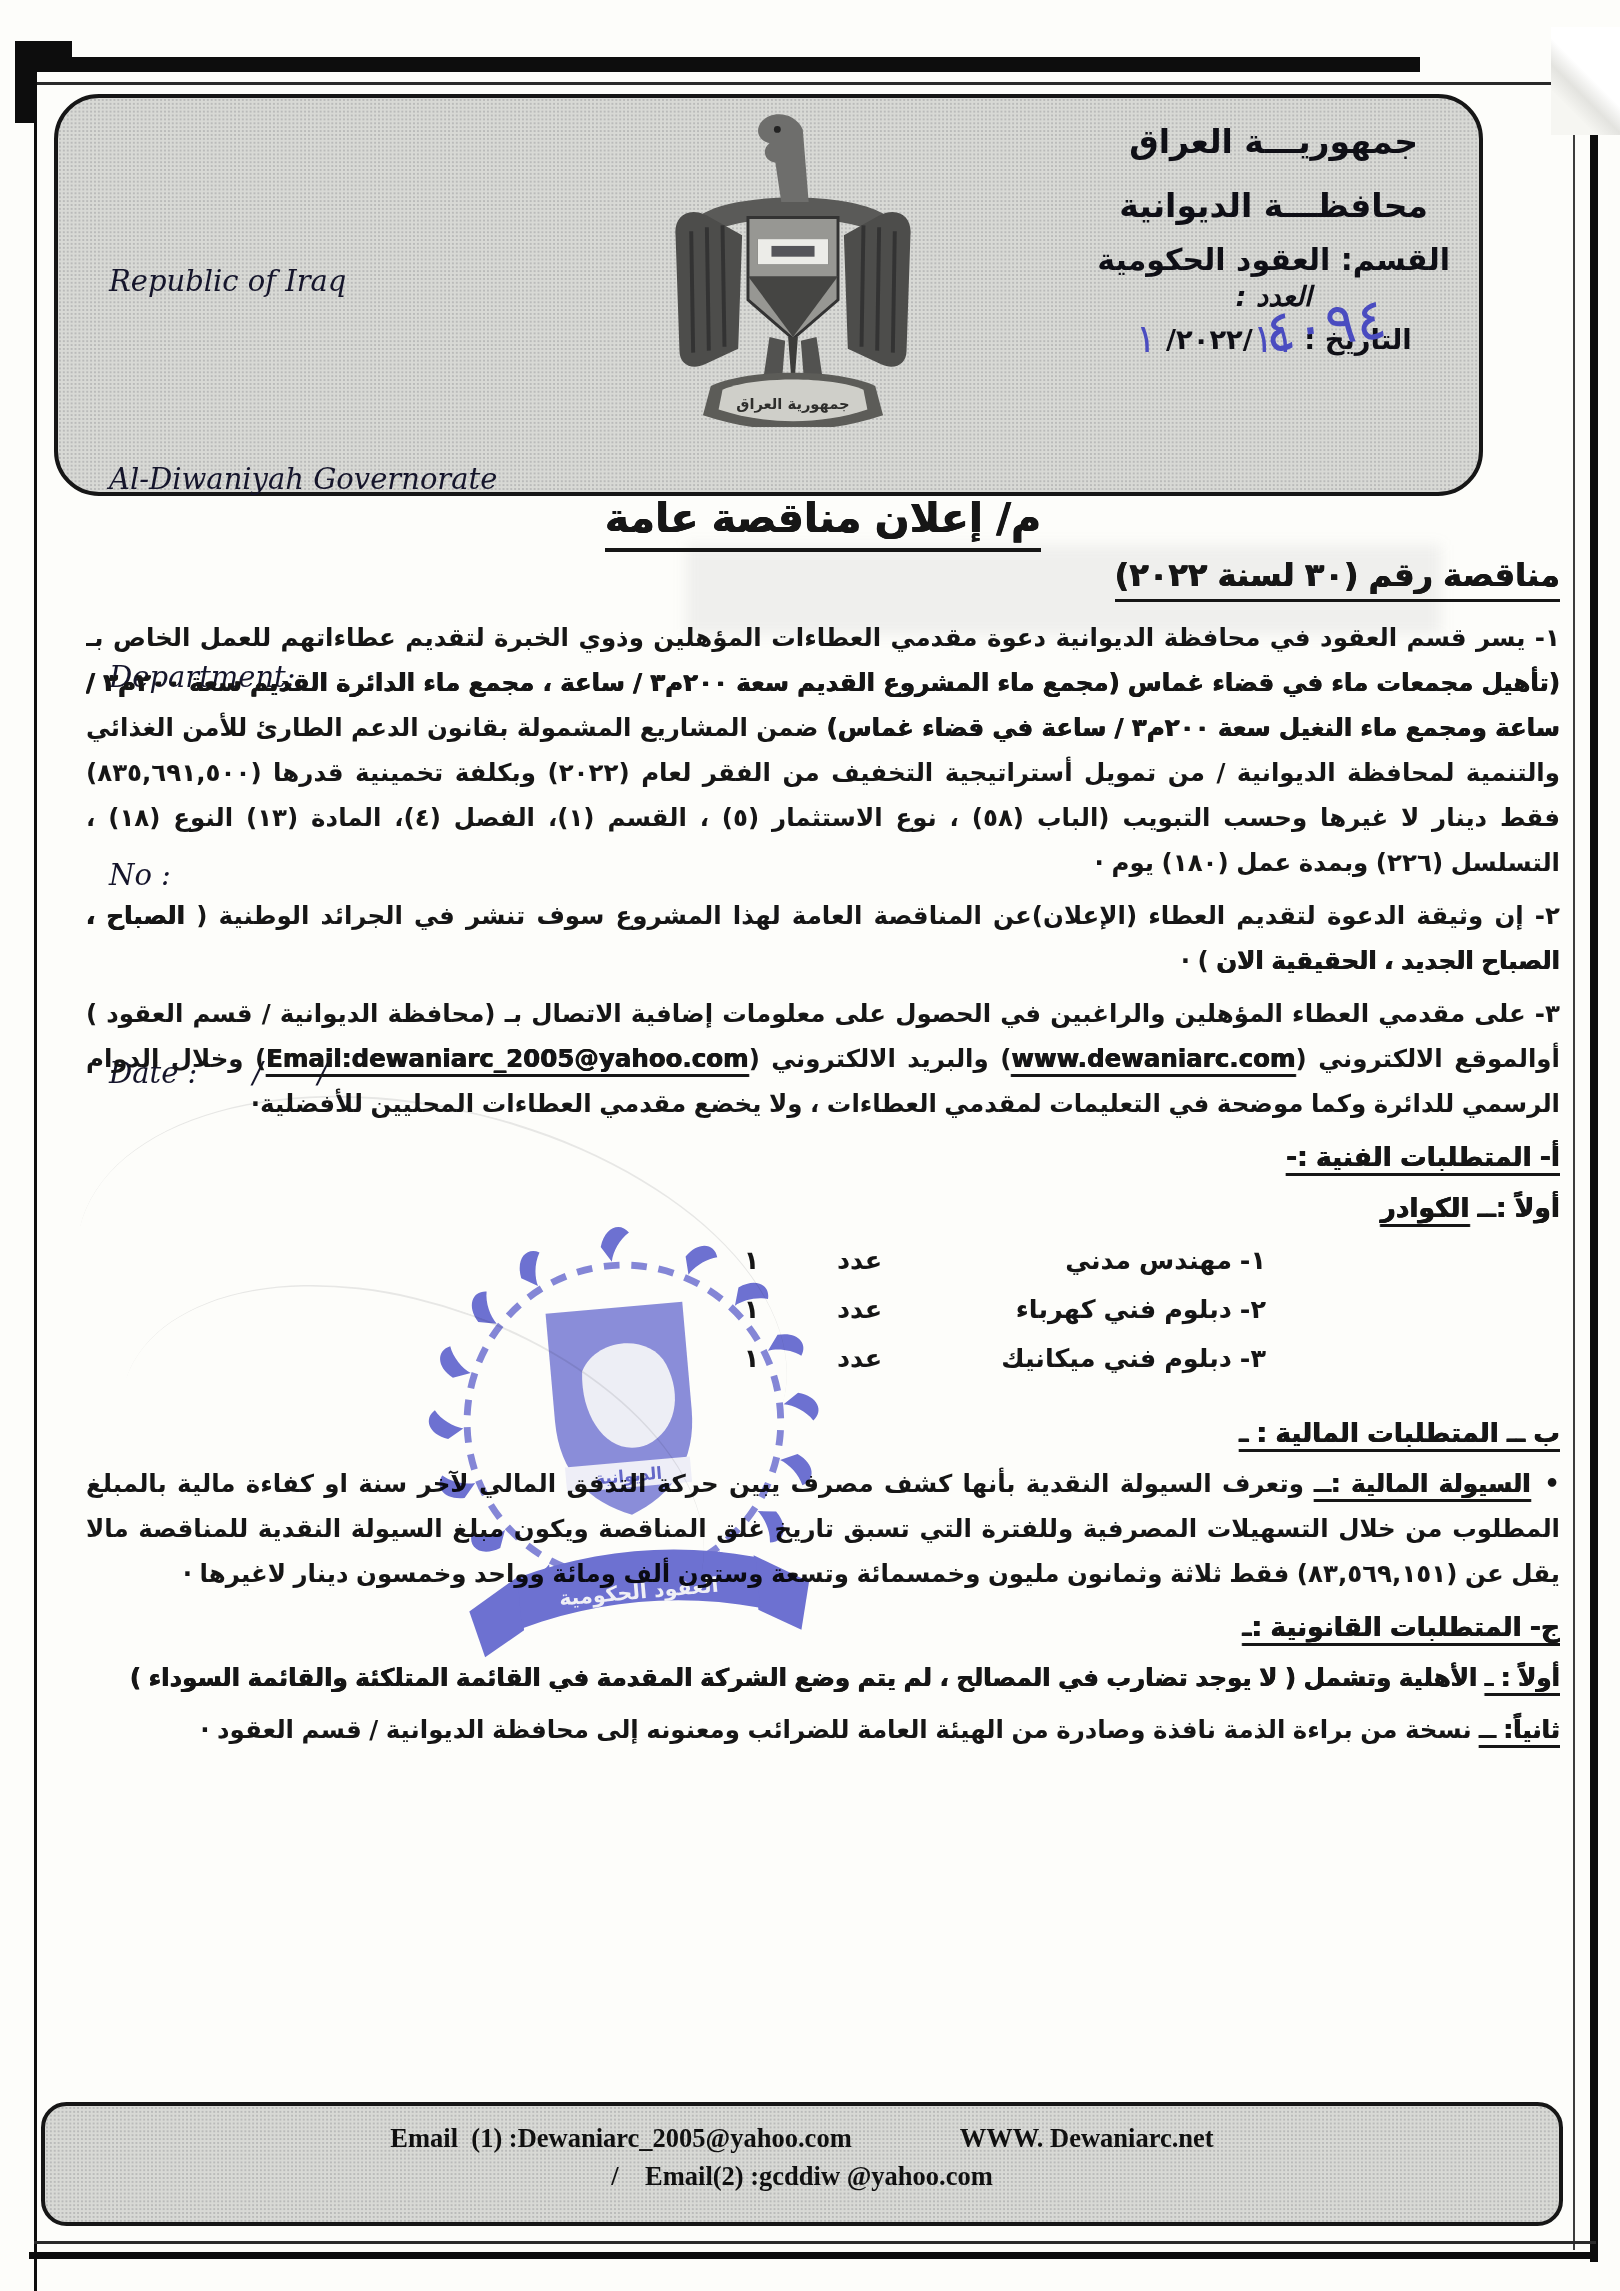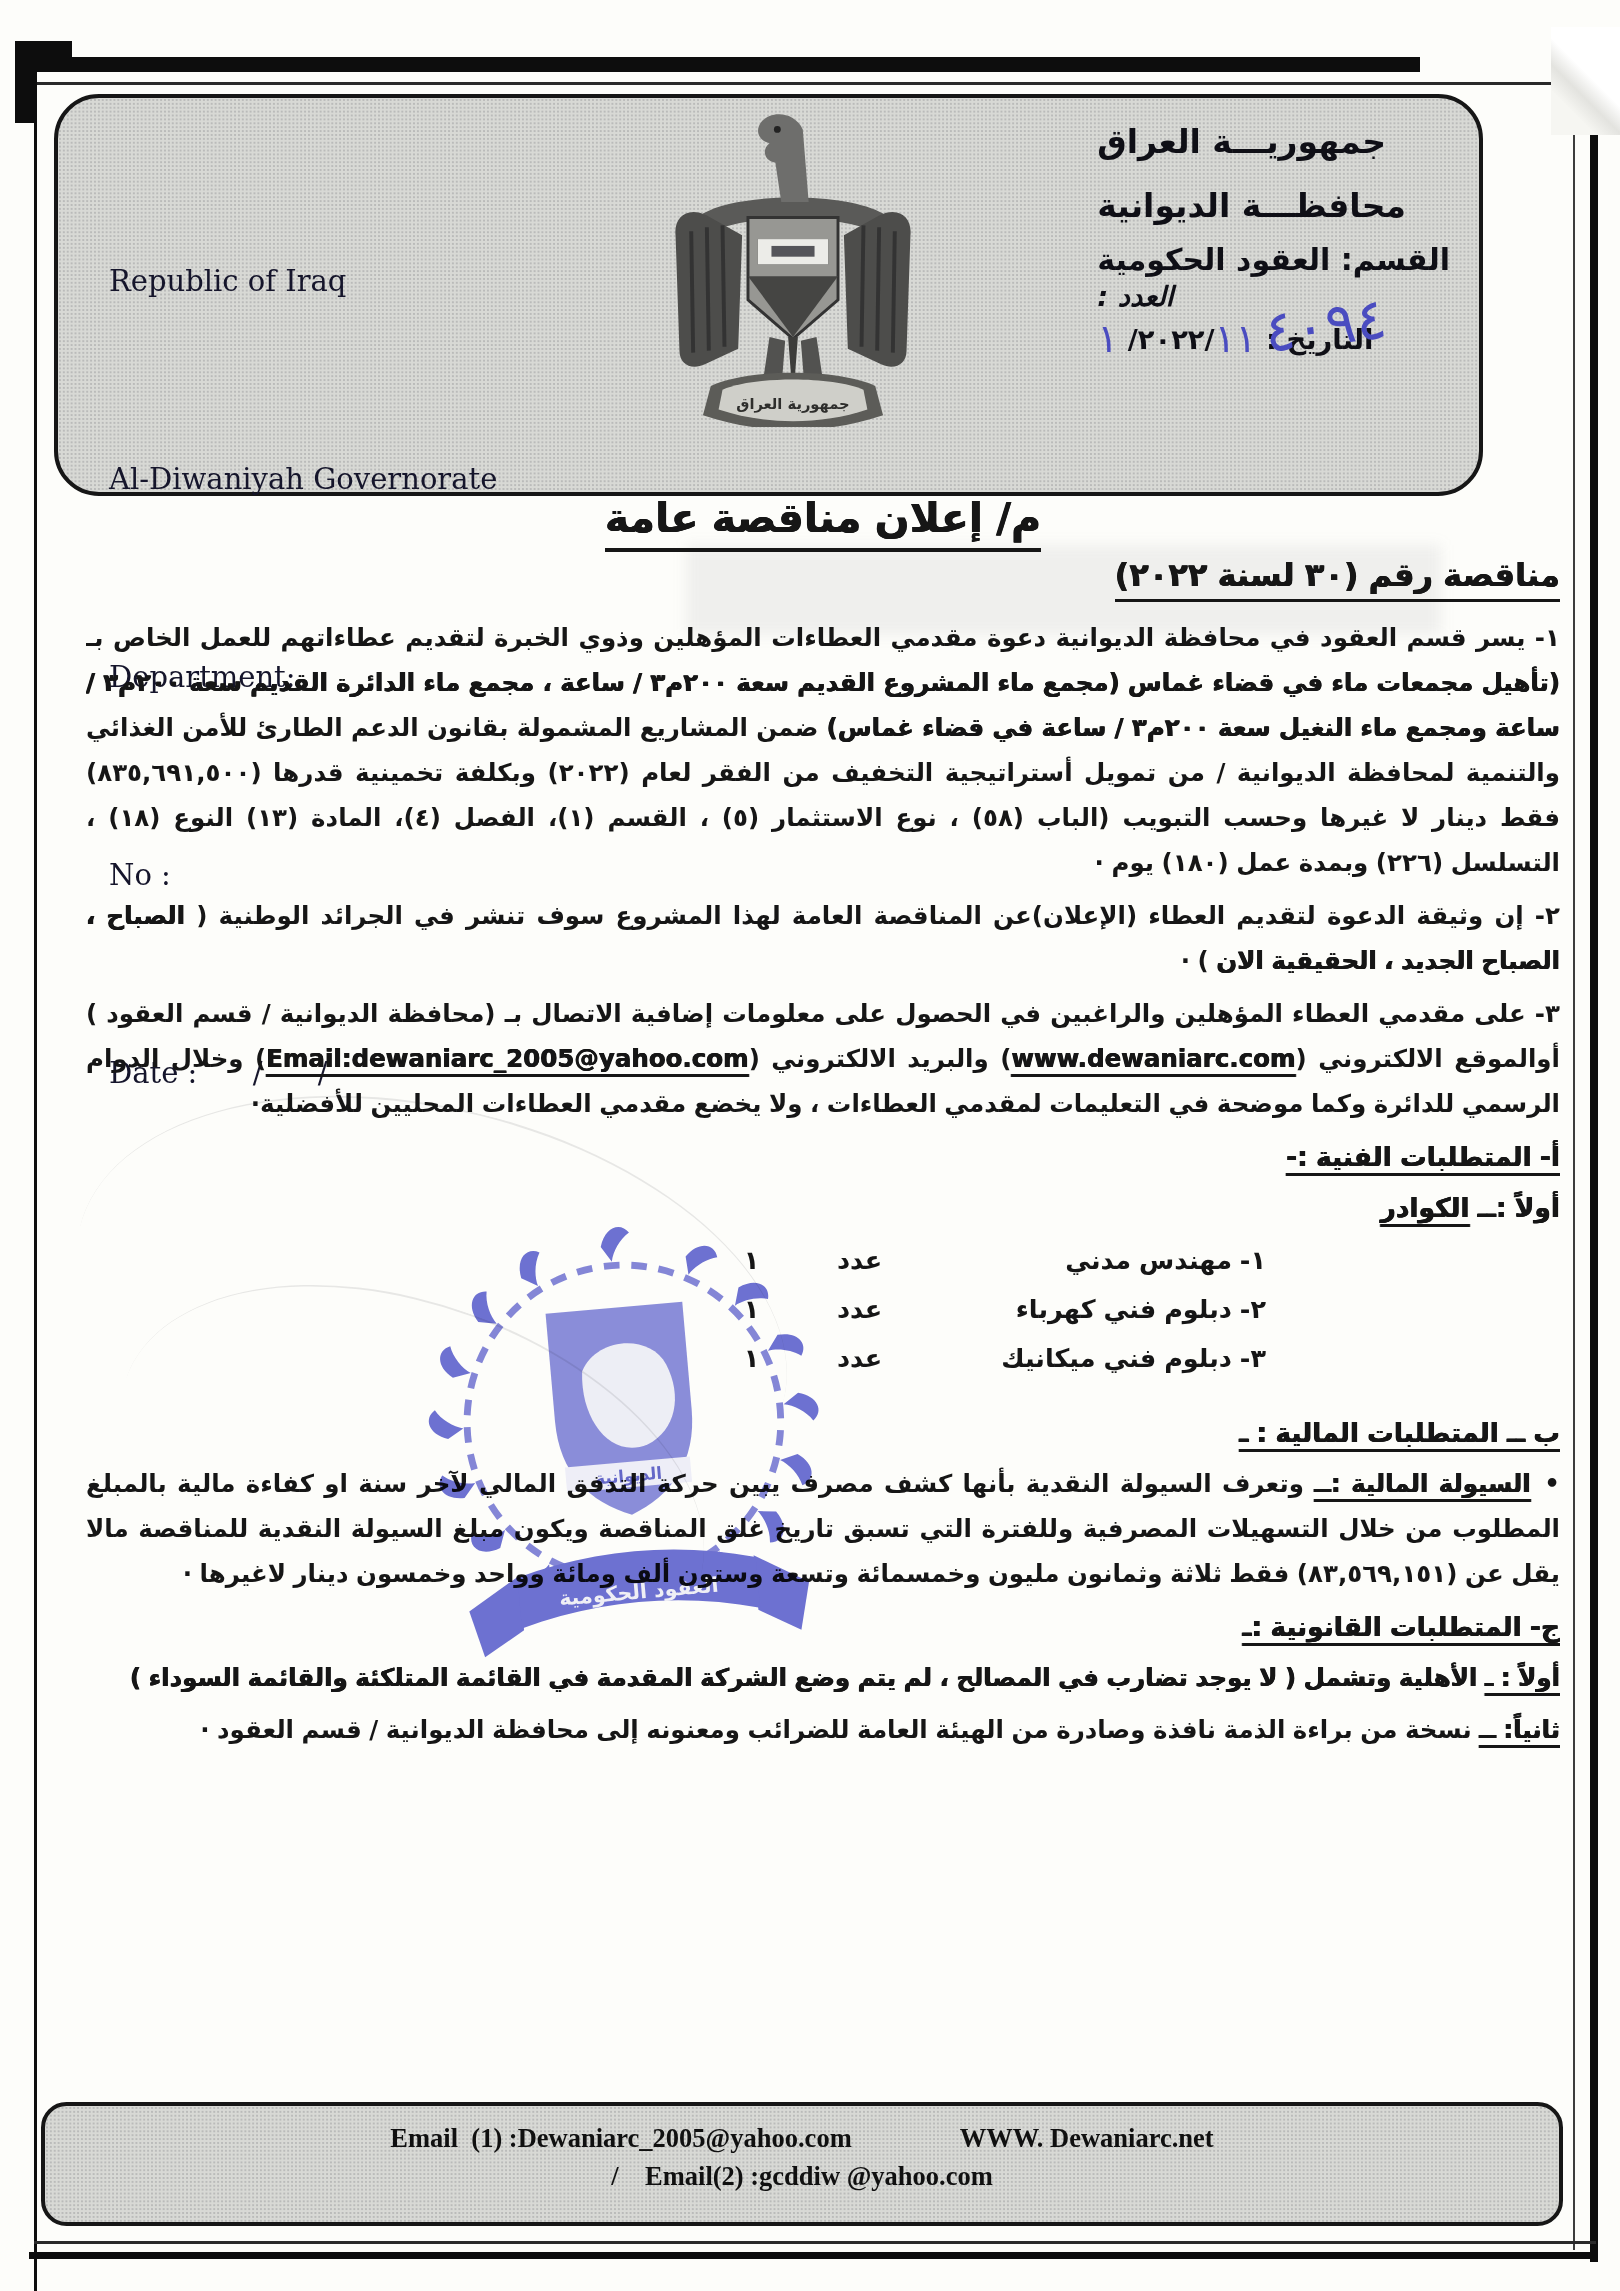--- a/index.html
+++ b/index.html
@@ -7,22 +7,22 @@
         font-family:"DejaVu Sans",sans-serif;color:#141414;}
   
   .ln{position:absolute;background:#0d0d0d;}
   .halftone{background-color:#d8d9d5;
     background-image:radial-gradient(rgba(80,80,88,.22) 0.9px, transparent 1.1px);
     background-size:3.9px 3.9px;}
   
   .header-box{position:absolute;left:54px;top:94px;width:1421px;height:394px;
     border:4.9px solid #161616;border-radius:45px;z-index:2;}
   .hdr-en{position:absolute;left:51px;top:17.6px;font-family:"DejaVu Serif",serif;
-    font-size:29px;color:#15152b;line-height:66px;white-space:pre;}
-  .hdr-ar{position:absolute;right:29px;top:23.5px;direction:rtl;text-align:left;
+    font-style:italic;font-size:29px;color:#15152b;line-height:66px;white-space:pre;}
+  .hdr-ar{position:absolute;right:29px;top:23.5px;direction:rtl;text-align:center;
     color:#0f0f16;font-weight:bold;}
   .hdr-ar .big{font-size:33px;}
   .hdr-ar .mid{font-size:30px;}
   .hdr-ar .sml{font-size:27.4px;}
   .hand{color:#4a4cc0;font-family:"DejaVu Sans",sans-serif;font-weight:normal;}
   .hand-number{position:absolute;right:93px;top:194px;font-size:57px;letter-spacing:5.9px;
     transform:rotate(-7deg);z-index:3;}
   .date-ltr{direction:ltr;unicode-bidi:isolate;display:inline-block;}
   .date-hand{font-size:39px;position:relative;top:2.9px;}
   .emblem{position:absolute;left:588px;top:5.9px;width:294px;height:323px;}

